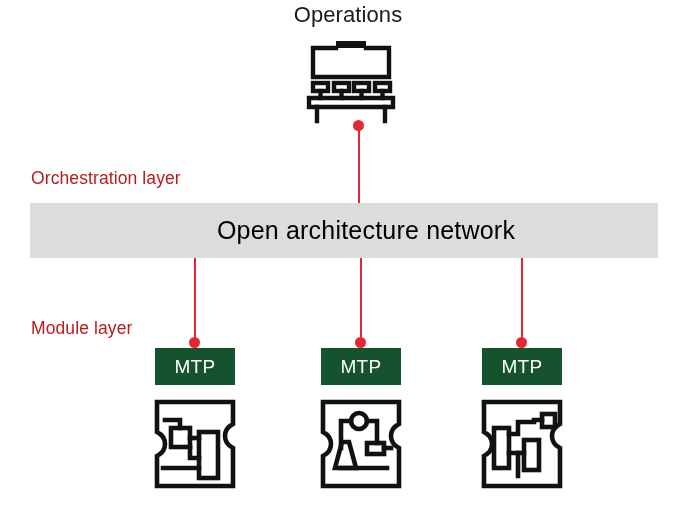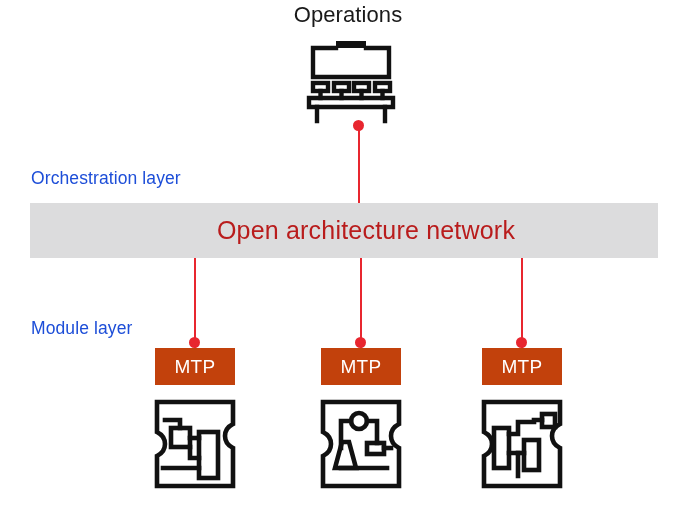--- a/index.html
+++ b/index.html
@@ -40,21 +40,21 @@
     top: 36px;
     width: 90px;
     height: 88px;
   }
 
   
   .layer-label {
     position: absolute;
     font-size: 17.5px;
     font-weight: 400;
-    color: #1d4ed8;
+    color: #b91c1c;
     letter-spacing: 0.1px;
     white-space: nowrap;
   }
   .layer-label.orchestration { left: 31px; top: 168px; }
   .layer-label.module        { left: 31px; top: 274px; margin-top: 44px; }
 
   
   .network-bar {
     position: absolute;
     left: 30px;
@@ -62,21 +62,21 @@
     width: 628px;
     height: 55px;
     background: #dcdcdd;
     display: flex;
     align-items: center;
     justify-content: center;
   }
   .network-bar-text {
     font-size: 25px;
     font-weight: 400;
-    color: #b91c1c;
+    color: #000000;
     letter-spacing: 0.2px;
     margin-left: 44px;
   }
 
   
   .connector {
     position: absolute;
     width: 2px;
     background: #e8262f;
   }
@@ -99,21 +99,21 @@
   .conn-dot.top { left: 353px; top: 120px; }
   .conn-dot.d1  { left: 189px; top: 337px; }
   .conn-dot.d2  { left: 355px; top: 337px; }
   .conn-dot.d3  { left: 516px; top: 337px; }
 
   
   .mtp-box {
     position: absolute;
     width: 80px;
     height: 37px;
-    background: #c2410c;
+    background: #14532d;
     display: flex;
     align-items: center;
     justify-content: center;
     top: 348px;
   }
   .mtp-box.b1 { left: 155px; }
   .mtp-box.b2 { left: 321px; }
   .mtp-box.b3 { left: 482px; }
   .mtp-label {
     color: #ffffff;

